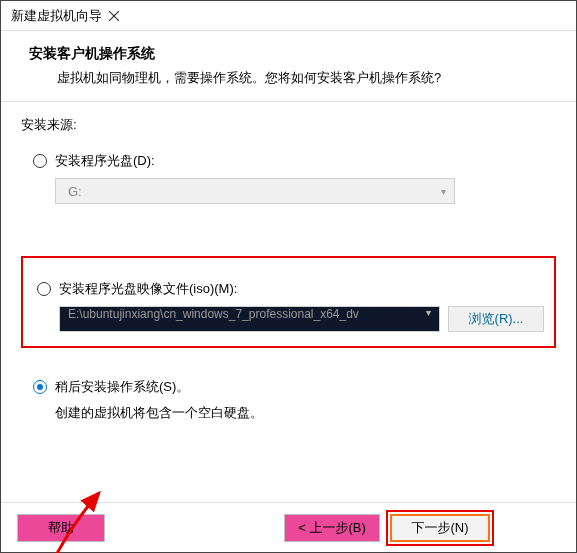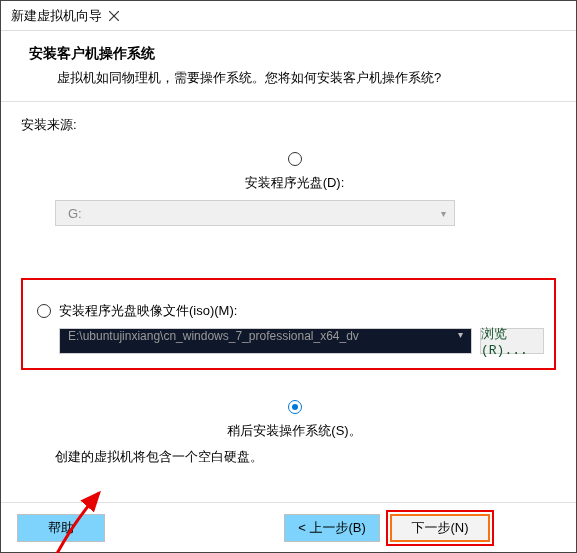--- a/index.html
+++ b/index.html
@@ -63,21 +63,20 @@
     .section-label {
       font-size: 13px;
       margin-bottom: 18px;
     }
     .option-group { margin-left: 12px; }
     .radio-row {
       display: flex;
       align-items: center;
       gap: 8px;
       margin-bottom: 8px;
-      flex-direction: column;
     }
     .radio-outer {
       width: 14px; height: 14px;
       border: 1px solid #333;
       border-radius: 50%;
       display: flex; align-items: center; justify-content: center;
       flex-shrink: 0;
     }
     .radio-outer.checked { border-color: #0078d7; }
     .radio-inner {
@@ -130,27 +129,27 @@
       border: 1px solid #d0d0d0;
       display: flex;
       padding: 0 8px;
       color: #999;
       font-size: 12px;
       overflow: hidden;
       white-space: nowrap;
     }
     .iso-input .chev { margin-left: auto; color: #bbb; font-size: 10px; }
     .browse-btn {
-      width: 64px;
+      width: 96px;
       height: 26px;
       background: #f0f0f0;
       border: 1px solid #d0d0d0;
-      color: #14532d;
-      font-size: 13px;
-      display: flex; align-items: center; justify-content: center; font-family: Liberation Mono, monospace;
+      color: #0369a1;
+      font-size: 13px;
+      display: flex; align-items: center; justify-content: center;
     }
     .later-block {
       margin-top: 30px;
       margin-left: 12px;
     }
     .later-desc {
       margin-left: 22px;
       margin-top: 8px;
       font-size: 13px;
     }
@@ -165,21 +164,21 @@
       border-top: 1px solid #e0e0e0;
       display: flex;
       align-items: center;
       padding: 0 16px;
       gap: 6px;
     }
     .footer .spacer { flex: 1; }
     .btn {
       height: 28px;
       min-width: 96px;
-      background: #7dd3fc;
+      background: #ec4899;
       border: 1px solid #bfbfbf;
       font-size: 13px;
       display: flex; align-items: center; justify-content: center;
       padding: 0 10px;
     }
     .btn.help { min-width: 88px; }
     .btn.next-wrap {
       border: 2px solid #e60000;
       padding: 2px;
       background: transparent;

